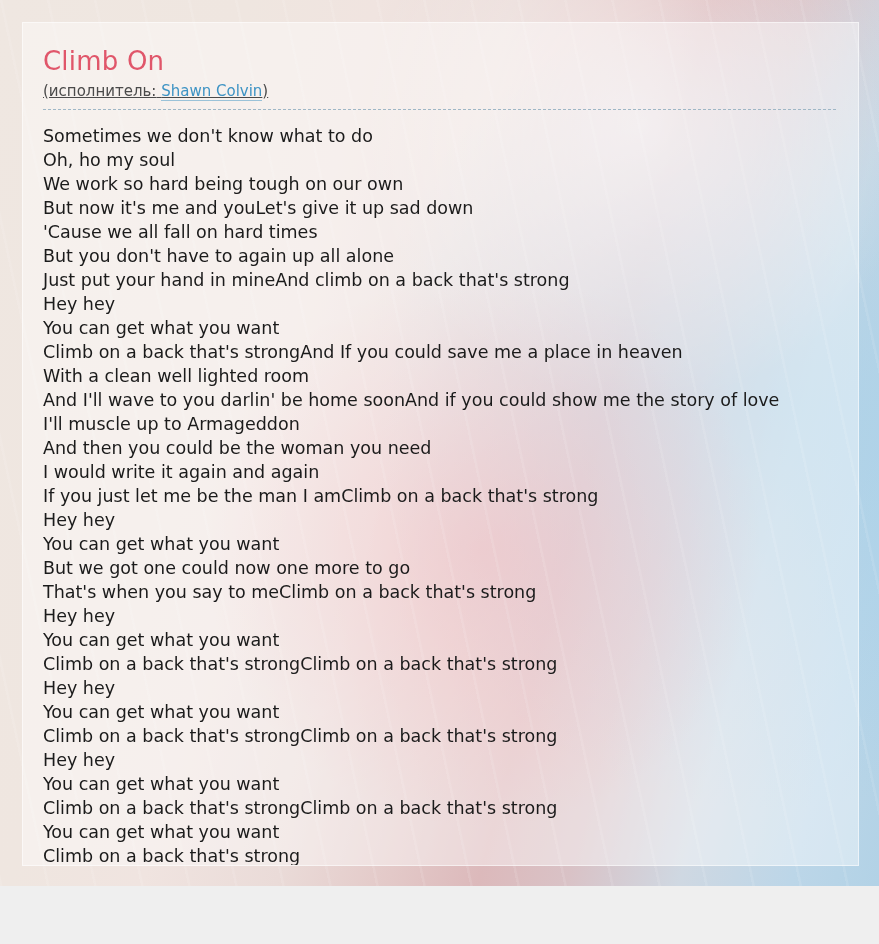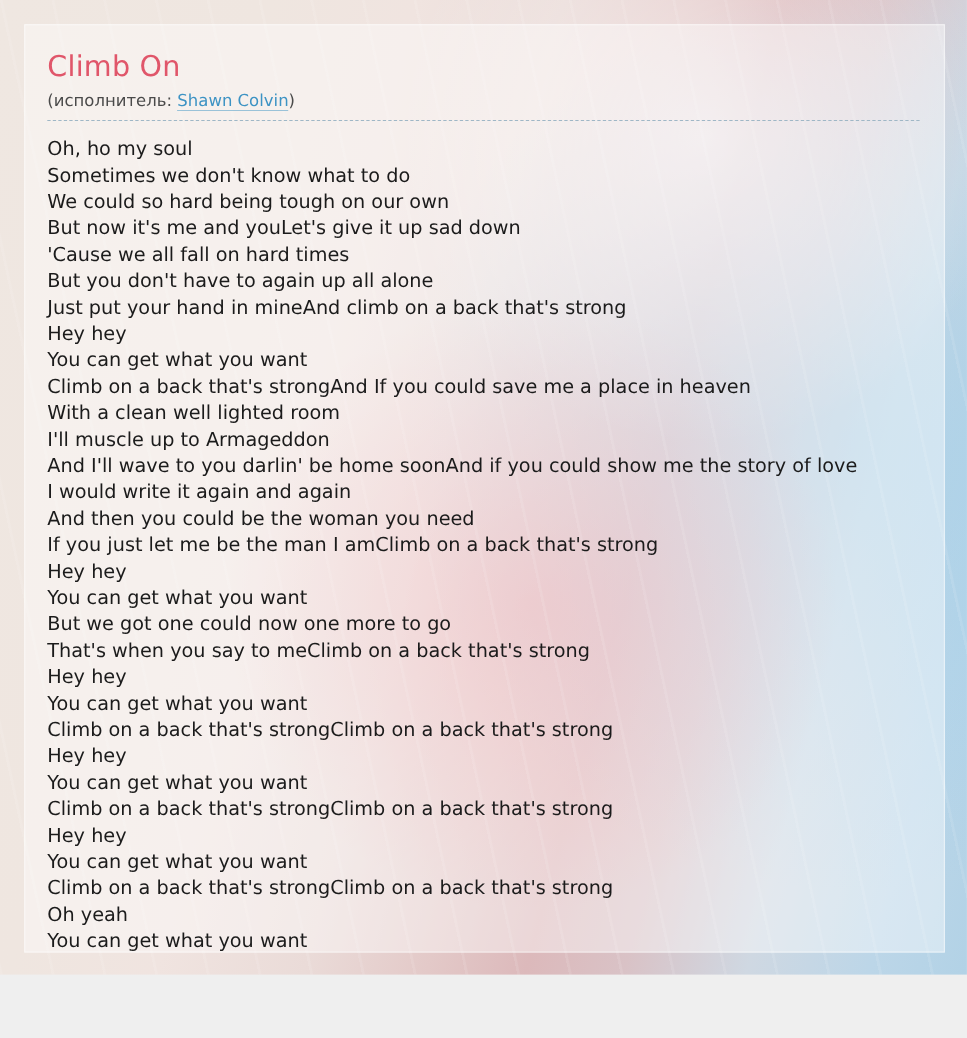--- a/index.html
+++ b/index.html
@@ -66,20 +66,21 @@
     margin: 6px 0 6px 0;
     letter-spacing: 0.2px;
   }
 
   .artist-line {
     font-size: 15px;
     color: #4a4a4a;
     padding-bottom: 9px;
     border-bottom: 1px dashed #9fb7c6;
     margin-bottom: 14px;
+    text-decoration: underline;
   }
   .artist-link {
     color: #3d93c4;
     text-decoration: none;
     border-bottom: 1px solid rgba(61,147,196,0.5);
   }
 
   .lyrics {
     font-size: 17.5px;
     line-height: 24px;
@@ -97,48 +98,47 @@
   <div class="content-frame">
 
     <h1 class="song-title">Climb On</h1>
 
     <div class="artist-line">
       <span>(исполнитель:</span>
       <a class="artist-link" href="#">Shawn Colvin</a><span>)</span>
     </div>
 
     <div class="lyrics">
+      <div class="lyric-line">Sometimes we don't know what to do</div>
       <div class="lyric-line">Oh, ho my soul</div>
-      <div class="lyric-line">Sometimes we don't know what to do</div>
-      <div class="lyric-line">We could so hard being tough on our own</div>
+      <div class="lyric-line">We work so hard being tough on our own</div>
       <div class="lyric-line">But now it's me and youLet's give it up sad down</div>
       <div class="lyric-line">'Cause we all fall on hard times</div>
       <div class="lyric-line">But you don't have to again up all alone</div>
       <div class="lyric-line">Just put your hand in mineAnd climb on a back that's strong</div>
       <div class="lyric-line">Hey hey</div>
       <div class="lyric-line">You can get what you want</div>
       <div class="lyric-line">Climb on a back that's strongAnd If you could save me a place in heaven</div>
       <div class="lyric-line">With a clean well lighted room</div>
+      <div class="lyric-line">And I'll wave to you darlin' be home soonAnd if you could show me the story of love</div>
       <div class="lyric-line">I'll muscle up to Armageddon</div>
-      <div class="lyric-line">And I'll wave to you darlin' be home soonAnd if you could show me the story of love</div>
+      <div class="lyric-line">And then you could be the woman you need</div>
       <div class="lyric-line">I would write it again and again</div>
-      <div class="lyric-line">And then you could be the woman you need</div>
       <div class="lyric-line">If you just let me be the man I amClimb on a back that's strong</div>
       <div class="lyric-line">Hey hey</div>
       <div class="lyric-line">You can get what you want</div>
       <div class="lyric-line">But we got one could now one more to go</div>
       <div class="lyric-line">That's when you say to meClimb on a back that's strong</div>
       <div class="lyric-line">Hey hey</div>
       <div class="lyric-line">You can get what you want</div>
       <div class="lyric-line">Climb on a back that's strongClimb on a back that's strong</div>
       <div class="lyric-line">Hey hey</div>
       <div class="lyric-line">You can get what you want</div>
       <div class="lyric-line">Climb on a back that's strongClimb on a back that's strong</div>
       <div class="lyric-line">Hey hey</div>
       <div class="lyric-line">You can get what you want</div>
       <div class="lyric-line">Climb on a back that's strongClimb on a back that's strong</div>
-      <div class="lyric-line">Oh yeah</div>
       <div class="lyric-line">You can get what you want</div>
       <div class="lyric-line">Climb on a back that's strong</div>
     </div>
 
   </div>
 </div>
 
 </body></html>

